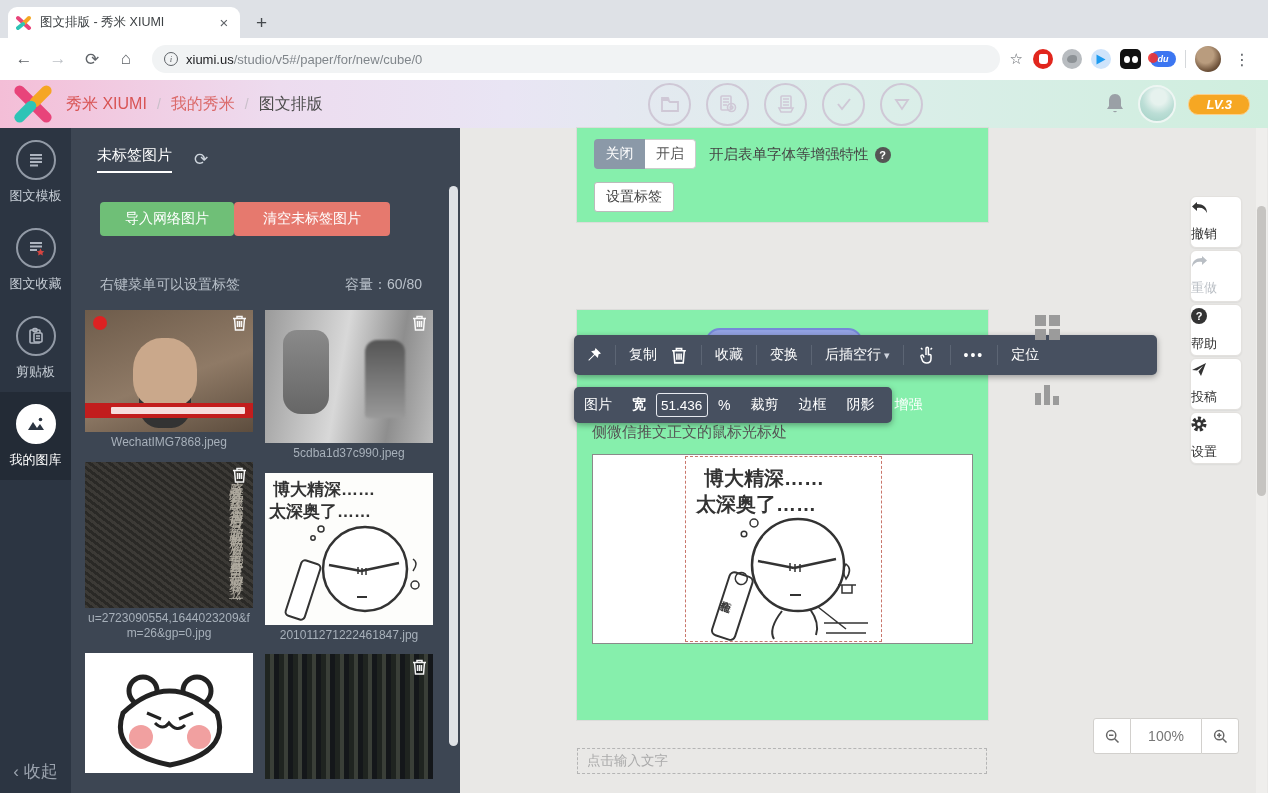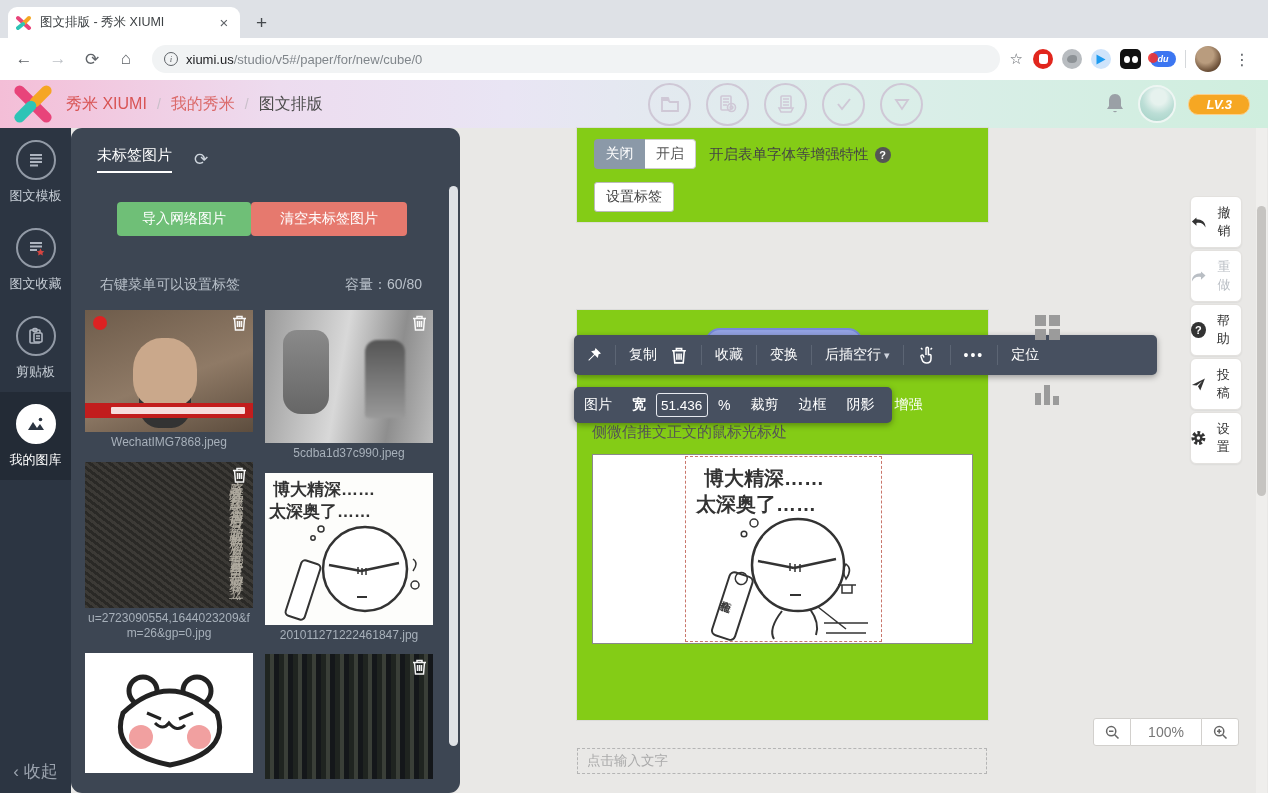--- a/index.html
+++ b/index.html
@@ -62,27 +62,27 @@
 
   
   .iconbar { width:71px; background:#2c3542; display:flex; flex-direction:column; position:relative; }
   .ib-item { height:88px; display:flex; flex-direction:column; align-items:center; justify-content:center; gap:7px; color:#c6cdd5; font-size:13px; }
   .ib-item .circ { width:40px; height:40px; border:2px solid #929aa6; border-radius:50%; display:flex; align-items:center; justify-content:center; color:#aeb5c0; }
   .ib-item.active { background:#232b36; color:#fff; }
   .ib-item.active .circ { background:#fff; border-color:#fff; color:#2c3542; }
   .collapse { position:absolute; bottom:10px; left:0; width:100%; text-align:center; color:#9aa2ad; font-size:17px; }
 
   
-  .panel { width:389px; background:#3d4653; position:relative; overflow:hidden; color:#cfd6de;border-radius:11px; }
+  .panel { width:389px; background:#3d4653; position:relative; overflow:hidden; color:#cfd6de; }
   .ptab-row { display:flex; align-items:center; gap:22px; padding:18px 0 0 26px; }
   .ptab { font-size:15px; color:#fff; padding-bottom:6px; border-bottom:2px solid #fff; }
   .prefresh { font-size:17px; color:#cfd6de; }
   .btn { border:none; border-radius:4px; color:#fff; font-size:14px; font-family:inherit; }
   .btn-upload { display:block; margin:30px auto 0; width:318px; height:34px; background:#6fbf77; }
-  .btn-row { display:flex; justify-content:center; padding:0 36px 0 29px; margin-top:29px; }
+  .btn-row { display:flex; justify-content:flex-start; padding:0 36px 0 29px; margin-top:29px; }
   .btn-import { width:134px; height:34px; background:#6fbf77; }
   .btn-clear { width:156px; height:34px; background:#e6796e; }
   .cap-row { display:flex; justify-content:space-between; padding:0 38px 0 29px; margin-top:40px; font-size:14px; color:#b9c1ca; }
   .grid { display:flex; gap:12px; padding:16px 0 0 14px; }
   .gcol { width:168px; display:flex; flex-direction:column; }
   .thumb { position:relative; width:168px; background:#777; }
   .thumb .del { position:absolute; top:4px; right:5px; opacity:.95; }
   .fname { font-size:12px; color:#a7b0ba; text-align:center; margin:3px 0 11px; word-break:break-all; line-height:1.3; padding:0 2px; }
   .t-news { height:122px; background:linear-gradient(160deg,#6e5c4b,#8f7a66 55%,#5d4d3e); overflow:hidden; }
   .t-news .band { position:absolute; left:0; right:0; bottom:14px; height:15px; background:#c21d1d; }
@@ -95,21 +95,21 @@
   .t-stone { height:146px; background:repeating-linear-gradient(37deg,#3c3a36 0 3px,#2a2926 3px 6px), #333; }
   .t-stone i { position:absolute; color:#cfc9bc; font-size:13px; line-height:1.5; letter-spacing:3px; top:8px; left:8px; right:8px; bottom:8px; overflow:hidden;
                writing-mode:vertical-rl; opacity:.8; font-family:"DejaVu Serif","Liberation Serif",serif; }
   .t-cartoon { height:152px; background:#fdfdfb; }
   .t-bear { height:120px; background:#fff; }
   .t-forest { height:125px; background:repeating-linear-gradient(90deg,#1f2420 0 5px,#3a3f38 5px 9px,#14171a 9px 14px); }
   .pscroll { position:absolute; right:2px; top:58px; width:9px; height:560px; background:#dfe2e6; border-radius:5px; }
 
   
   .canvas { flex:1; position:relative; background:#e9e8e6; }
-  .card { position:absolute; background:#84cc16; box-shadow:0 0 0 1px #dcdcda; }
+  .card { position:absolute; background:#86efac; box-shadow:0 0 0 1px #dcdcda; }
   .card1 { left:117px; top:0; width:411px; height:94px; }
   .toggle { position:absolute; left:17px; top:11px; display:flex; }
   .tg { width:51px; height:30px; font-size:14px; display:flex; align-items:center; justify-content:center; }
   .tg-off { background:#8b99a8; color:#fff; border-radius:4px 0 0 4px; }
   .tg-on { background:#fff; color:#555; border:1px solid #ccc; border-left:none; border-radius:0 4px 4px 0; }
   .tglabel { position:absolute; left:132px; top:17px; font-size:14.5px; color:#444; display:flex; gap:6px; align-items:center; }
   .qcirc { width:16px; height:16px; background:#555; color:#fff; border-radius:50%; font-size:11px; font-weight:bold; display:inline-flex; align-items:center; justify-content:center; }
   .settag { position:absolute; left:17px; top:54px; padding:5px 11px; background:#fff; border:1px solid #bbb; border-radius:3px; font-size:14px; color:#444; }
   .card2 { left:117px; top:182px; width:411px; height:410px; }
   .bluepill { position:absolute; left:245px; top:200px; width:158px; height:30px; background:#93a2e3; border:2px solid #7688d8; border-radius:15px; }
@@ -121,28 +121,28 @@
   .caret { font-size:11px; color:#cfd4de; margin-left:3px; }
   .wfield { width:52px; height:24px; background:transparent; border:1px solid #e7eaf0; border-radius:3px; color:#fff; font-size:13.5px; padding:0 4px; font-family:inherit; }
   .hintline { position:absolute; left:132px; top:295px; font-size:15px; color:#555; }
   .imgbox { position:absolute; left:132px; top:326px; width:381px; height:190px; border:1px solid #8a8a8a; background:#fff; }
   .dashsel { position:absolute; left:92px; top:1px; width:197px; height:186px; border:1px dashed #c9766b; }
   .gridicon { position:absolute; left:575px; top:187px; width:25px; height:25px; display:grid; grid-template-columns:11px 11px; grid-template-rows:11px 11px; gap:3px; }
   .gridicon i { background:#9b9b9b; display:block; }
   .charticon { position:absolute; left:575px; top:255px; width:26px; height:22px; display:flex; align-items:flex-end; gap:3px; }
   .charticon i { display:block; background:#9b9b9b; width:6px; }
   .txtph { position:absolute; left:117px; top:620px; width:410px; height:26px; border:1px dashed #b5b5b5; color:#aaa; font-size:13.5px; display:flex; align-items:center; padding-left:9px; }
-  .zoomctl { position:absolute; left:633px; top:590px; height:28px; display:flex; }
+  .zoomctl { position:absolute; left:633px; top:590px; height:36px; display:flex; }
   .zbtn { background:#fff; border:1px solid #d2d0cd; display:flex; align-items:center; justify-content:center; color:#666; font-size:15px; }
   .zout { width:38px; border-radius:3px 0 0 3px; }
   .zval { width:70px; border-left:none; border-right:none; font-size:14px; color:#777; }
   .zin { width:38px; border-radius:0 3px 3px 0; }
   .ractions { position:absolute; left:730px; top:68px; display:flex; flex-direction:column; gap:2px; }
-  .rbtn { width:52px; height:52px; background:#fff; border:1px solid #e3e1de; border-radius:6px; display:flex; flex-direction:row;
-          align-items:center; justify-content:center; gap:11px; font-size:13px; color:#333; box-shadow:0 1px 2px rgba(0,0,0,.06); }
+  .rbtn { width:52px; height:52px; background:#fff; border:1px solid #e3e1de; border-radius:6px; display:flex; flex-direction:column;
+          align-items:flex-start; justify-content:center; gap:11px; font-size:13px; color:#333; box-shadow:0 1px 2px rgba(0,0,0,.06); }
   .rbtn.dis { color:#b9bec4; }
   .cscroll-track { position:absolute; right:1px; top:0; width:11px; height:100%; background:#efeeec; }
   .cscroll { position:absolute; right:2px; top:78px; width:9px; height:290px; background:#c6c4c1; border-radius:5px; }
 
   svg { display:block; }
 </style>
 </head>
 <body>
 
 <div class="tabstrip">

